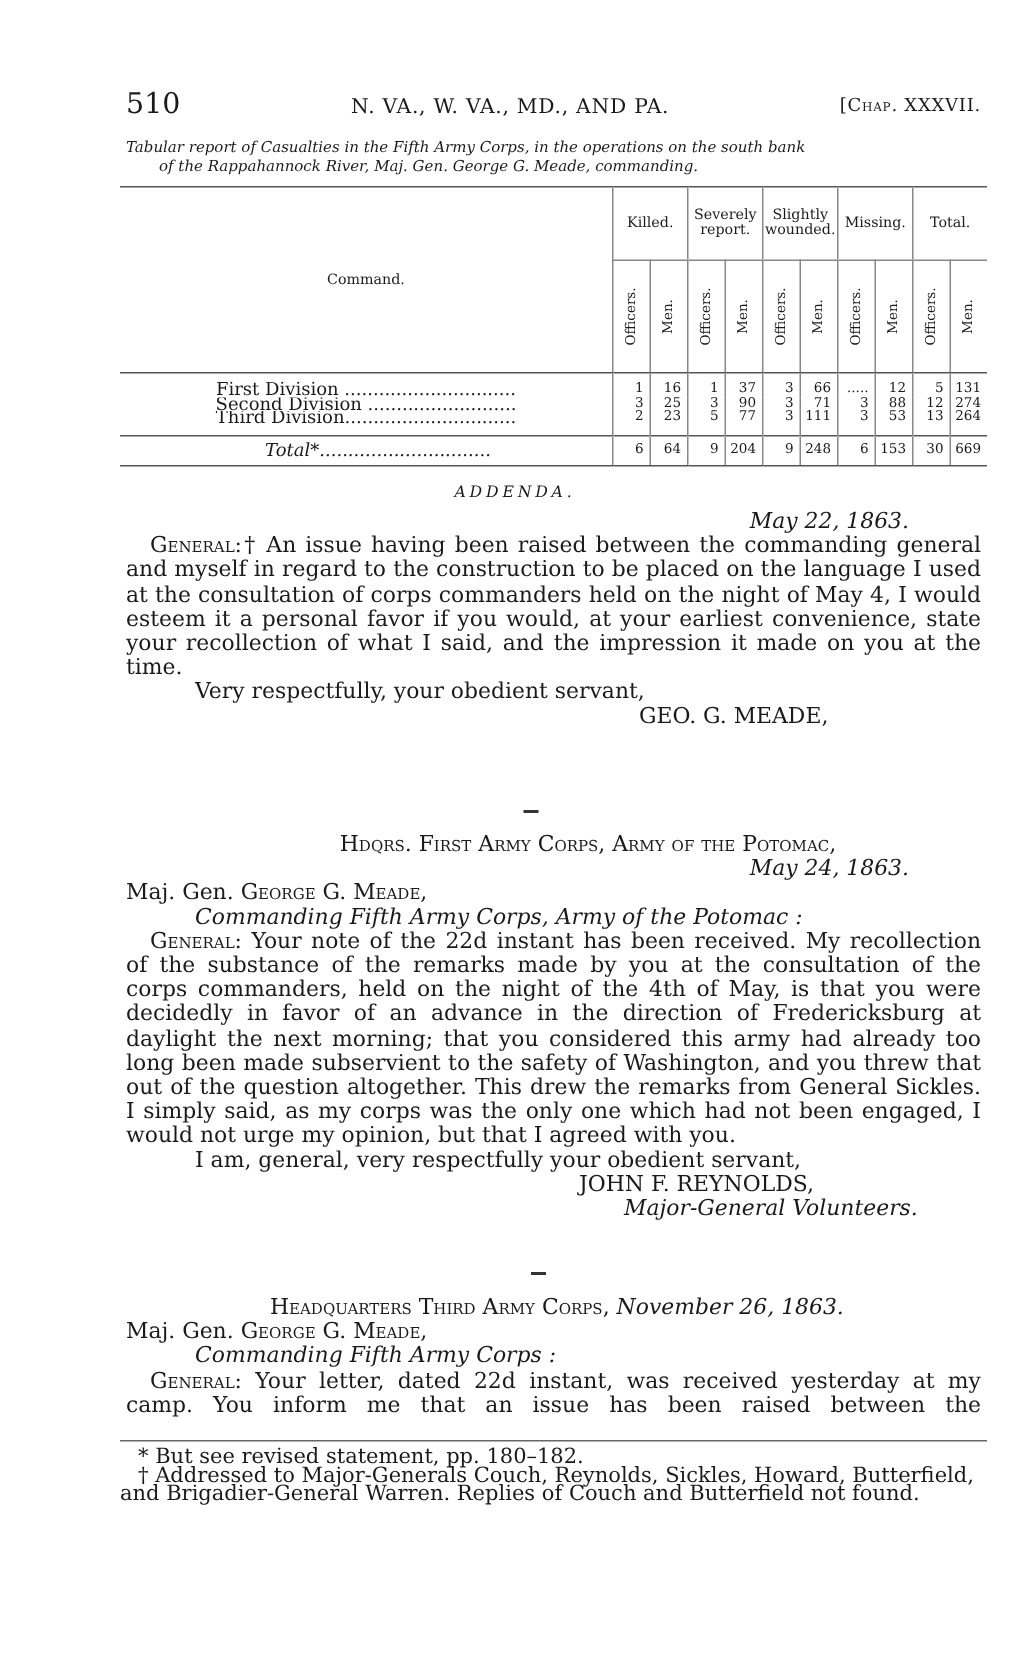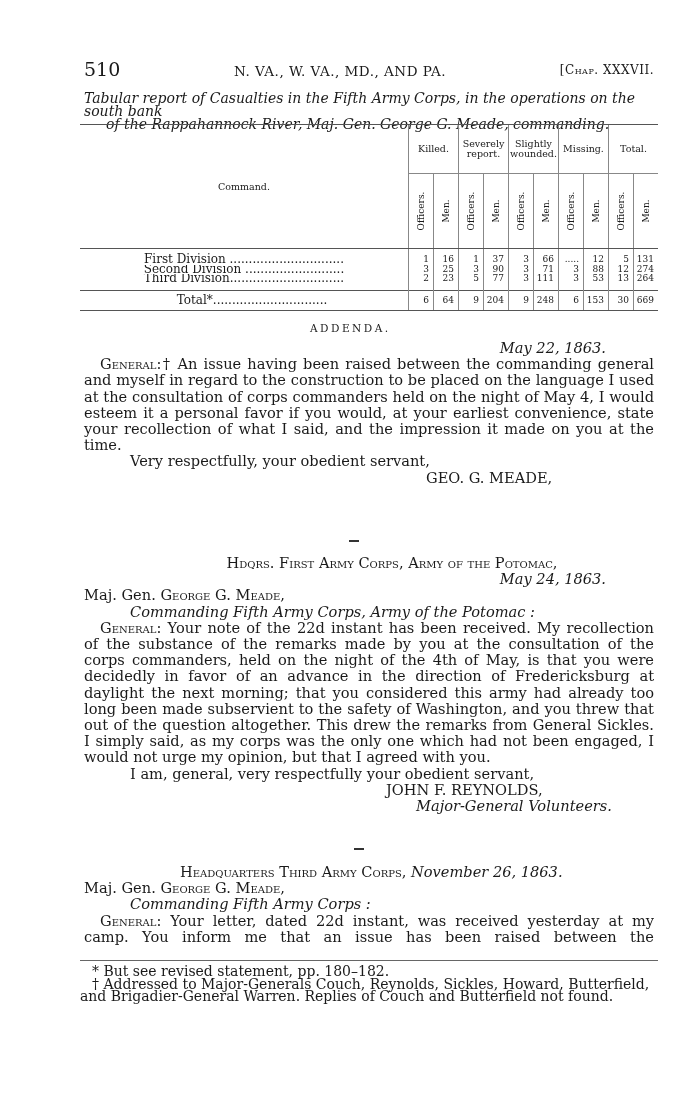--- a/index.html
+++ b/index.html
@@ -7,39 +7,39 @@
     width: 680px; height: 1106px; position: relative; overflow: hidden;
     font-family: "DejaVu Serif", "Liberation Serif", serif;
     color: #1a1a1a;
   }
   .page { position: absolute; left: 84px; top: 0; width: 570px; }
   .header { position: absolute; top: 58px; left: 0; width: 570px; height: 24px; }
   .pageno { position: absolute; left: 0; top: 0; font-size: 19px; }
   .running { position: absolute; left: 150px; top: 5px; font-size: 13.5px; letter-spacing: 0.5px; }
   .chap { position: absolute; right: 0; top: 5px; font-size: 12px; letter-spacing: 0.5px; }
 
-  .caption { position: absolute; top: 92px; left: 0; width: 575px; font-style: italic; font-size: 14px; line-height: 13px; }
+  .caption { position: absolute; top: 92px; left: 0; width: 575px; font-style: italic; font-size: 10px; line-height: 13px; }
   .caption .l2 { padding-left: 22px; }
 
   table.cas { position: absolute; top: 124px; left: -4px; width: 578px; border-collapse: collapse; font-size: 9px; }
   table.cas td, table.cas th { font-weight: normal; padding: 0; }
   table.cas thead tr.top th { border-top: 1.5px solid #555; }
   table.cas th.grp { height: 48px; border-left: 1px solid #888; border-bottom: 1px solid #888; text-align: center; font-size: 9.5px; line-height: 10px; }
   table.cas th.cmd { text-align: center; font-size: 9.5px; vertical-align: middle; border-bottom: 1px solid #555; }
   table.cas th.sub { height: 74px; border-left: 1px solid #888; border-bottom: 1px solid #555; width: 24px; position: relative; }
   table.cas th.sub span { position: absolute; left: 50%; top: 50%; transform: translate(-50%,-50%) rotate(-90deg); white-space: nowrap; font-size: 9px; }
   table.cas td.lbl { font-size: 12px; line-height: 9.5px; padding-left: 0; white-space: nowrap; overflow: hidden; text-align: center; }
   table.cas td.num { border-left: 1px solid #888; text-align: right; padding-right: 4px; font-size: 9px; line-height: 9.5px; }
   table.cas tr.first td { padding-top: 6px; }
   table.cas tr.last td { padding-bottom: 6px; }
   table.cas tr.total td { border-top: 1.5px solid #555; border-bottom: 1.5px solid #555; padding: 5px 4px 5px 0; }
-  table.cas tr.total td.lbl { padding-left: 20px; }
+  table.cas tr.total td.lbl { padding-left: 20px; font-style: italic; }
   .sc { font-variant: small-caps; text-align: center; }
   .ital { font-style: italic; }
-  .addenda { position: absolute; top: 322px; left: 226px; font-size: 10.5px; letter-spacing: 2.5px; }
+  .addenda { position: absolute; top: 322px; left: 219px; font-style: italic; font-size: 10.5px; letter-spacing: 2.5px; }
   .blk { position: absolute; left: 0; width: 570px; font-size: 14.6px; line-height: 16.2px; }
   .indent1 { padding-left: 16px; }
   .indent2 { padding-left: 46px; }
   .rule { position: absolute; width: 10px; height: 1.5px; background: #333; }
   .fn-rule { position: absolute; top: 960px; left: -4px; width: 578px; height: 1px; background: #666; }
   .footnotes { position: absolute; top: 965px; left: -4px; width: 578px; font-size: 14px; line-height: 12.5px; }
   .footnotes p { margin: 0; }
 </style>
 </head>
 <body>

